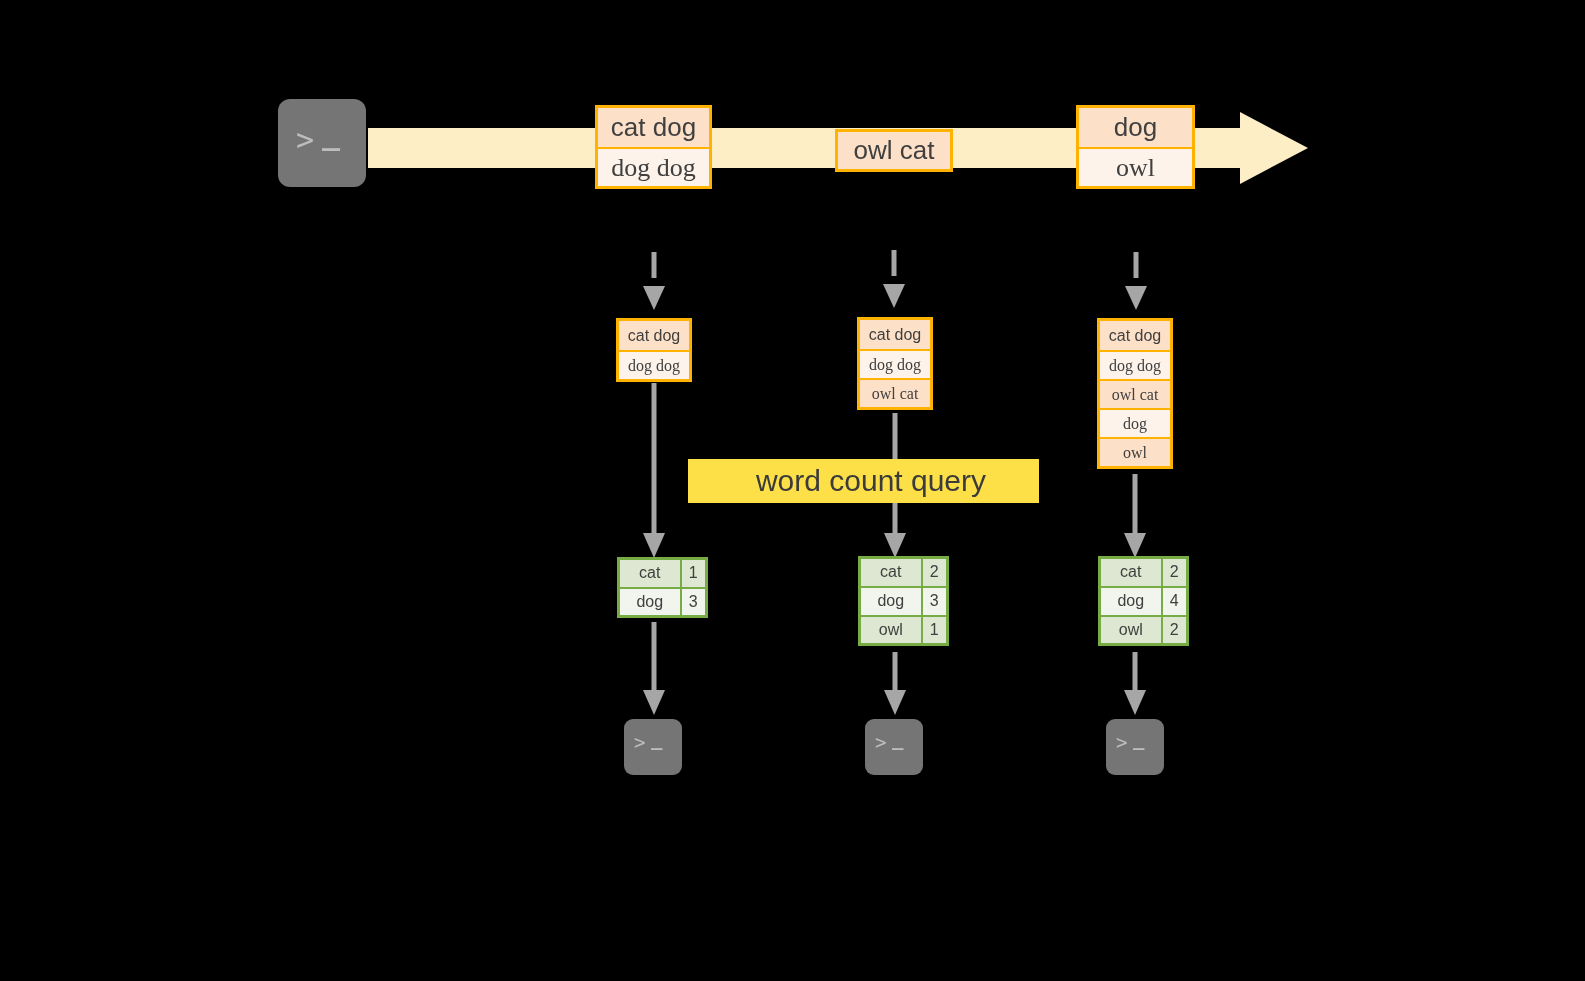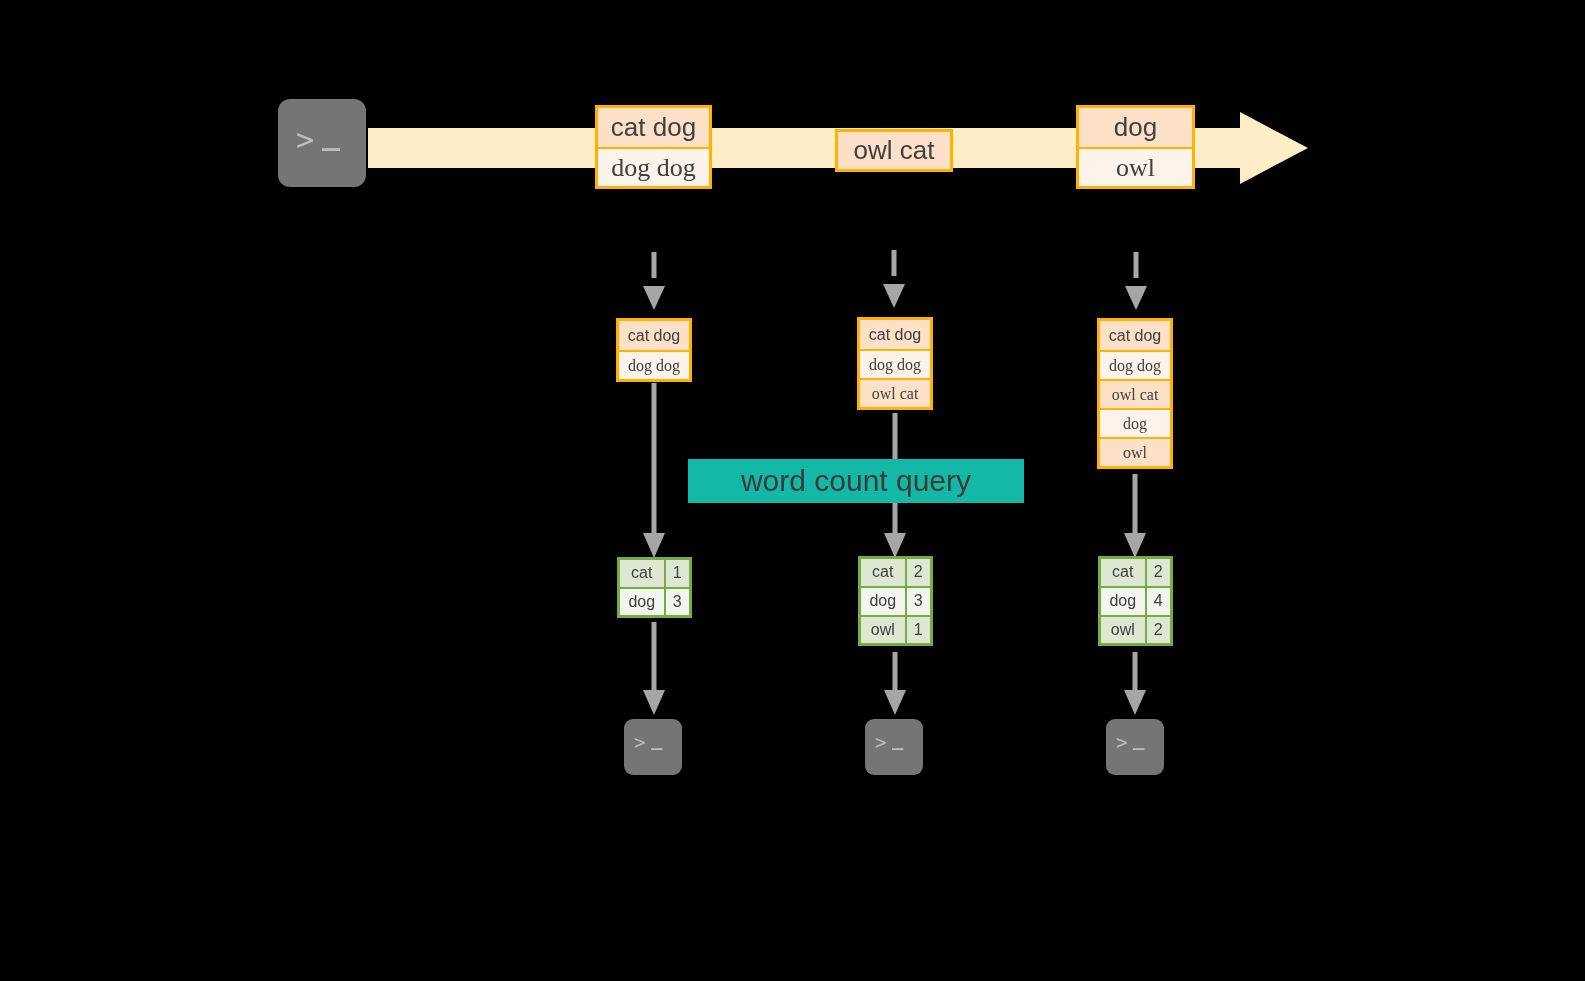--- a/index.html
+++ b/index.html
@@ -111,44 +111,45 @@
   .wctable .kc, .wctable .vc {
     display: table-cell;
     box-sizing: border-box;
     height: 29px;
     font-size: 16px;
     color: #404040;
     text-align: center;
     vertical-align: middle;
     white-space: nowrap;
   }
-  .wctable .kc { width: 46px; border-right: 2px solid #77ac45; }
+  .wctable .kc { width: 62px; border-right: 2px solid #77ac45; }
   .wctable .vc { width: 26px; }
   .wctable .row + .row .kc,
   .wctable .row + .row .vc { border-top: 2px solid #77ac45; }
   .kc.dark, .vc.dark  { background: #dde7d1; }
   .kc.light, .vc.light { background: #f1f5ee; }
 
   
   .conn {
     position: absolute;
   }
   .conn svg { display: block; }
 
   
   .query-band {
     position: absolute;
     left: 688px;
     top: 459px;
     width: 336px;
     height: 44px;
-    background: #14b8a6;
+    background: #fde047;
     display: flex;
     align-items: center;
     justify-content: center;
+    padding-left: 15px;
   }
   .query-band .qlabel {
     font-size: 30px;
     color: #3b3b3b;
     white-space: nowrap;
   }
 </style>
 </head>
 <body>
 

